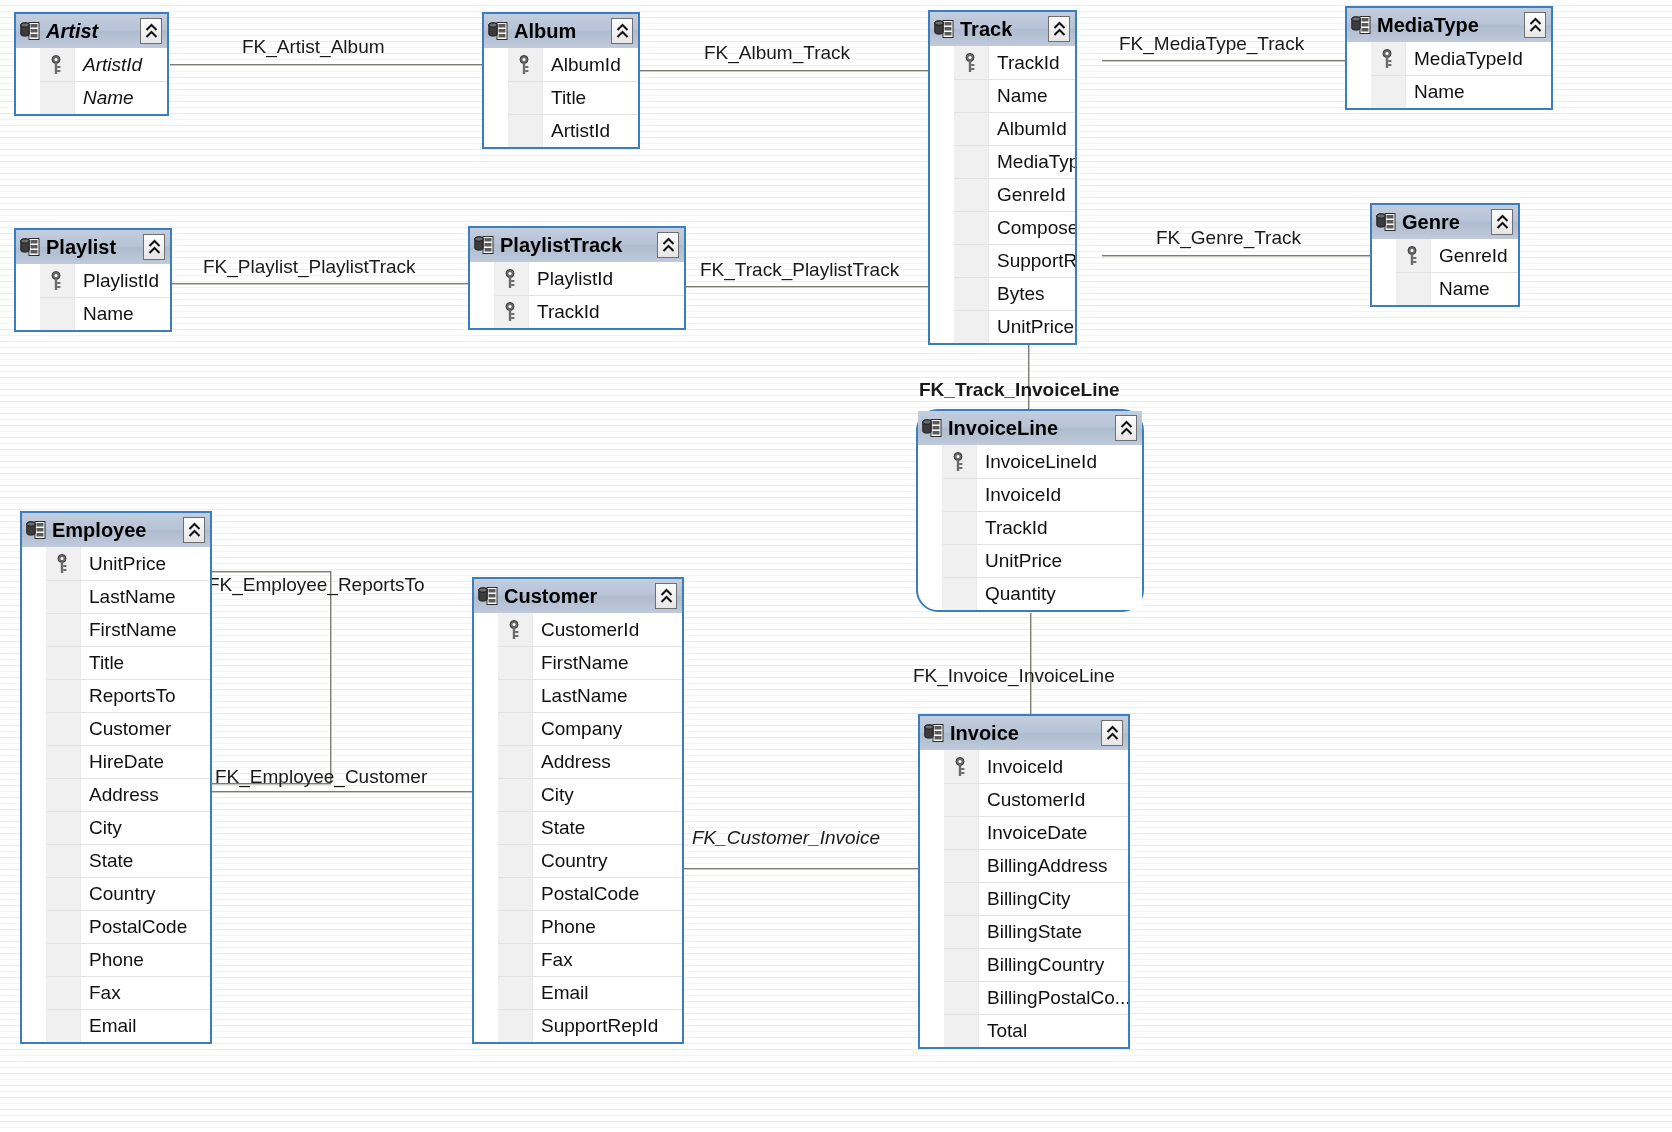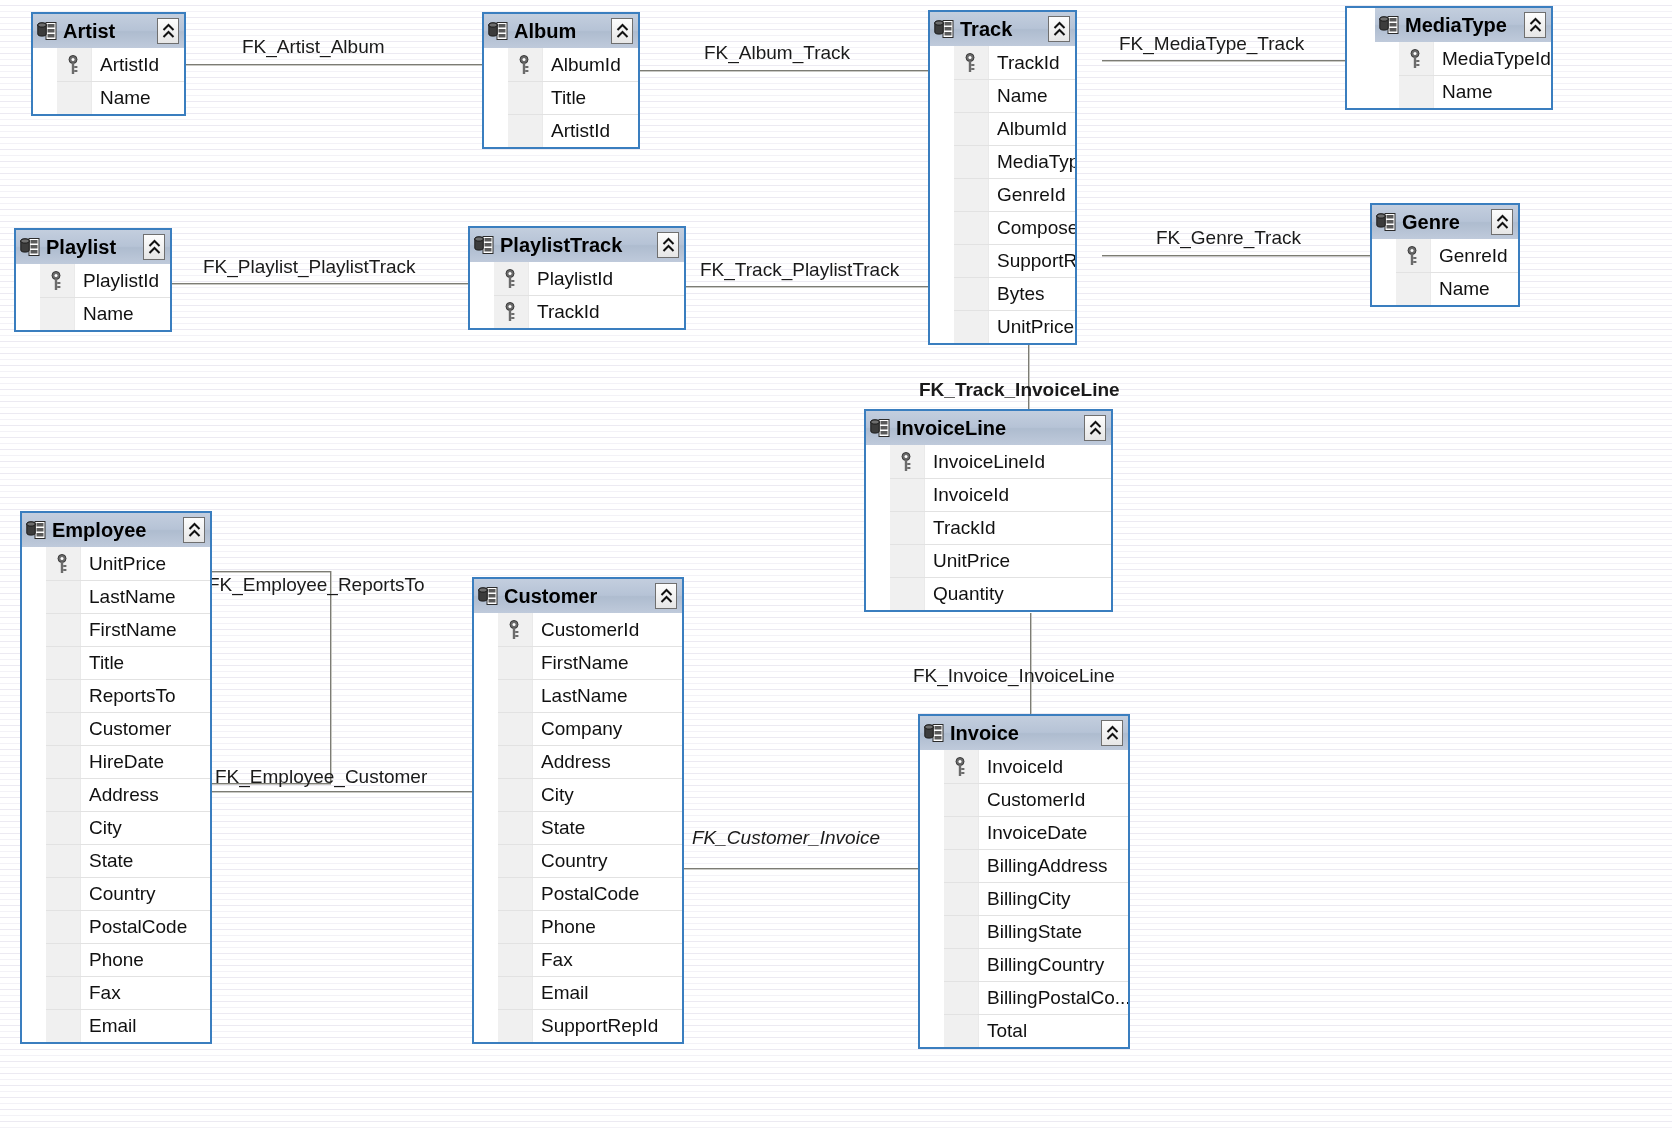--- a/index.html
+++ b/index.html
@@ -158,21 +158,21 @@
       <div class="rel-label" style="left: 203px; top: 256px;">FK_Playlist_PlaylistTrack</div>
       <div class="rel-label" style="left: 700px; top: 259px;">FK_Track_PlaylistTrack</div>
       <div class="rel-label" style="left: 919px; top: 379px; font-weight: bold;">FK_Track_InvoiceLine</div>
       <div class="rel-label" style="left: 913px; top: 665px;">FK_Invoice_InvoiceLine</div>
       <div class="rel-label" style="left: 208px; top: 574px;">FK_Employee_ReportsTo</div>
       <div class="rel-label" style="left: 215px; top: 766px;">FK_Employee_Customer</div>
       <div class="rel-label" style="left: 692px; top: 827px; font-style: italic;">FK_Customer_Invoice</div>
     </div>
 
   <div id="tables-layer">
-      <div class="tbl" style="left: 31px; top: 12px; width: 155px;">
+      <div class="tbl" style="left: 14px; top: 12px; width: 155px; font-style: italic;">
         <div class="tbl-hdr">
           <span class="ico-table">
             <svg width="20" height="18" viewBox="0 0 20 18">
   <rect x="9" y="0.5" width="10" height="17" fill="#ffffff" stroke="#2b2b2b" stroke-width="1"></rect>
   <rect x="10.5" y="2" width="7" height="3.5" fill="#5a5a5a"></rect>
   <rect x="10.5" y="7" width="7" height="3.5" fill="#5a5a5a"></rect>
   <rect x="10.5" y="12" width="7" height="3.5" fill="#5a5a5a"></rect>
   <ellipse cx="5" cy="3" rx="4.2" ry="2.1" fill="#4a4a4a" stroke="#1d1d1d" stroke-width="1"></ellipse>
   <path d="M0.8 3 v9 a4.2 2.1 0 0 0 8.4 0 v-9" fill="#3c3c3c" stroke="#1d1d1d" stroke-width="1"></path>
   <ellipse cx="5" cy="3" rx="4.2" ry="2.1" fill="#6e6e6e" stroke="#1d1d1d" stroke-width="1"></ellipse>
@@ -316,21 +316,21 @@
           <div class="row">
             <span class="gutter"></span>
             <span class="colname">Bytes</span>
           </div>
           <div class="row">
             <span class="gutter"></span>
             <span class="colname">UnitPrice</span>
           </div>
         </div>
       </div>
-      <div class="tbl" style="left: 1345px; top: 6px; width: 208px; padding-left: 28px;">
+      <div class="tbl" style="left: 1345px; top: 6px; width: 208px;">
         <div class="tbl-hdr">
           <span class="ico-table">
             <svg width="20" height="18" viewBox="0 0 20 18">
   <rect x="9" y="0.5" width="10" height="17" fill="#ffffff" stroke="#2b2b2b" stroke-width="1"></rect>
   <rect x="10.5" y="2" width="7" height="3.5" fill="#5a5a5a"></rect>
   <rect x="10.5" y="7" width="7" height="3.5" fill="#5a5a5a"></rect>
   <rect x="10.5" y="12" width="7" height="3.5" fill="#5a5a5a"></rect>
   <ellipse cx="5" cy="3" rx="4.2" ry="2.1" fill="#4a4a4a" stroke="#1d1d1d" stroke-width="1"></ellipse>
   <path d="M0.8 3 v9 a4.2 2.1 0 0 0 8.4 0 v-9" fill="#3c3c3c" stroke="#1d1d1d" stroke-width="1"></path>
   <ellipse cx="5" cy="3" rx="4.2" ry="2.1" fill="#6e6e6e" stroke="#1d1d1d" stroke-width="1"></ellipse>
@@ -494,21 +494,21 @@
               </span>
             </span>
             <span class="colname">GenreId</span>
           </div>
           <div class="row">
             <span class="gutter"></span>
             <span class="colname">Name</span>
           </div>
         </div>
       </div>
-      <div class="tbl" style="left: 864px; top: 409px; width: 249px;">
+      <div class="tbl" style="left: 916px; top: 409px; width: 228px; border-radius: 22px;">
         <div class="tbl-hdr">
           <span class="ico-table">
             <svg width="20" height="18" viewBox="0 0 20 18">
   <rect x="9" y="0.5" width="10" height="17" fill="#ffffff" stroke="#2b2b2b" stroke-width="1"></rect>
   <rect x="10.5" y="2" width="7" height="3.5" fill="#5a5a5a"></rect>
   <rect x="10.5" y="7" width="7" height="3.5" fill="#5a5a5a"></rect>
   <rect x="10.5" y="12" width="7" height="3.5" fill="#5a5a5a"></rect>
   <ellipse cx="5" cy="3" rx="4.2" ry="2.1" fill="#4a4a4a" stroke="#1d1d1d" stroke-width="1"></ellipse>
   <path d="M0.8 3 v9 a4.2 2.1 0 0 0 8.4 0 v-9" fill="#3c3c3c" stroke="#1d1d1d" stroke-width="1"></path>
   <ellipse cx="5" cy="3" rx="4.2" ry="2.1" fill="#6e6e6e" stroke="#1d1d1d" stroke-width="1"></ellipse>

